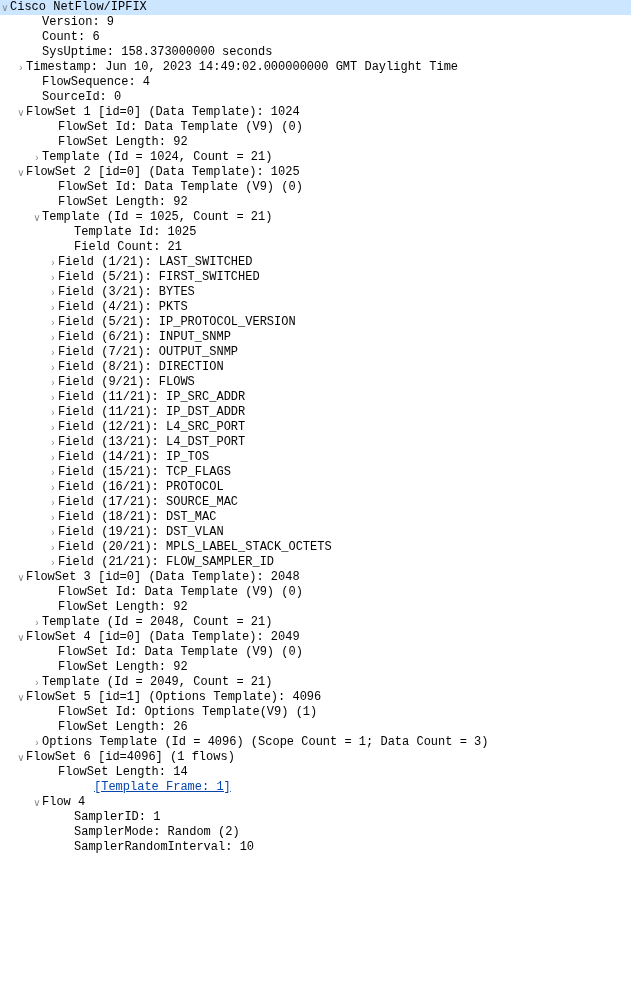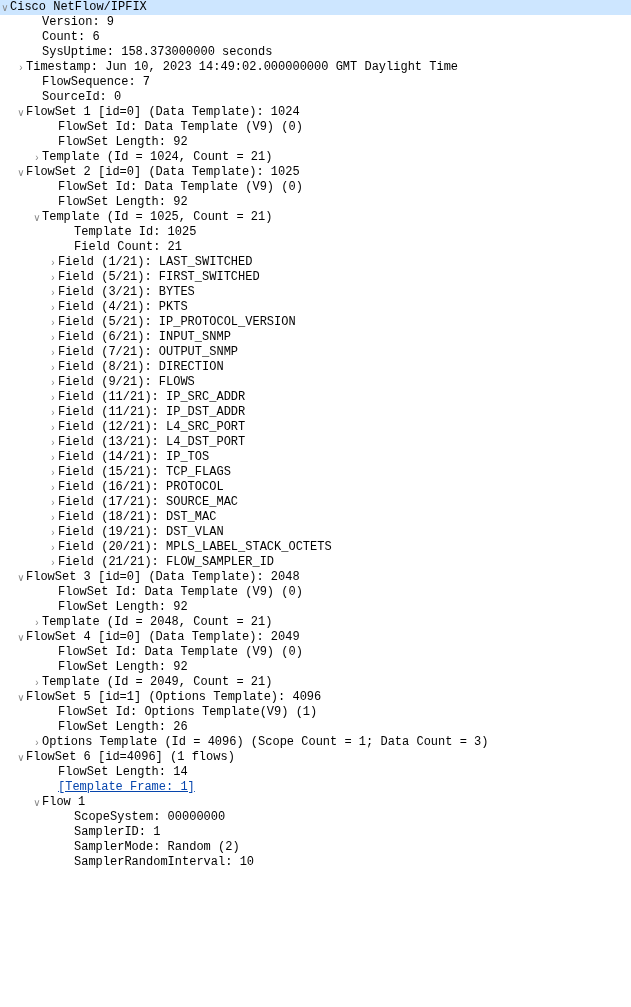--- a/index.html
+++ b/index.html
@@ -23,32 +23,32 @@
     display:inline-block;
     width:10px;
     text-align:center;
     color:#888;
     font-family:Arial,sans-serif;
     font-size:10px;
     line-height:15px;
     user-select:none;
     flex:0 0 10px;
   }
-  .link{color:#0645ad;text-decoration:underline;cursor:pointer;}
+  .link{color:#0645ad;text-decoration:underline;cursor:pointer;margin-left:36px;}
 </style>
 </head>
 <body>
 
 <div id="tree">
     <div class="row sel"><span class="pad" style="width: 0px;"></span><span class="tw">∨</span><span>Cisco NetFlow/IPFIX</span></div>
     <div class="row"><span class="pad" style="width: 32px;"></span><span class="tw"></span><span>Version: 9</span></div>
     <div class="row"><span class="pad" style="width: 32px;"></span><span class="tw"></span><span>Count: 6</span></div>
     <div class="row"><span class="pad" style="width: 32px;"></span><span class="tw"></span><span>SysUptime: 158.373000000 seconds</span></div>
     <div class="row"><span class="pad" style="width: 16px;"></span><span class="tw">›</span><span>Timestamp: Jun 10, 2023 14:49:02.000000000 GMT Daylight Time</span></div>
-    <div class="row"><span class="pad" style="width: 32px;"></span><span class="tw"></span><span>FlowSequence: 7</span></div>
+    <div class="row"><span class="pad" style="width: 32px;"></span><span class="tw"></span><span>FlowSequence: 4</span></div>
     <div class="row"><span class="pad" style="width: 32px;"></span><span class="tw"></span><span>SourceId: 0</span></div>
     <div class="row"><span class="pad" style="width: 16px;"></span><span class="tw">∨</span><span>FlowSet 1 [id=0] (Data Template): 1024</span></div>
     <div class="row"><span class="pad" style="width: 48px;"></span><span class="tw"></span><span>FlowSet Id: Data Template (V9) (0)</span></div>
     <div class="row"><span class="pad" style="width: 48px;"></span><span class="tw"></span><span>FlowSet Length: 92</span></div>
     <div class="row"><span class="pad" style="width: 32px;"></span><span class="tw">›</span><span>Template (Id = 1024, Count = 21)</span></div>
     <div class="row"><span class="pad" style="width: 16px;"></span><span class="tw">∨</span><span>FlowSet 2 [id=0] (Data Template): 1025</span></div>
     <div class="row"><span class="pad" style="width: 48px;"></span><span class="tw"></span><span>FlowSet Id: Data Template (V9) (0)</span></div>
     <div class="row"><span class="pad" style="width: 48px;"></span><span class="tw"></span><span>FlowSet Length: 92</span></div>
     <div class="row"><span class="pad" style="width: 32px;"></span><span class="tw">∨</span><span>Template (Id = 1025, Count = 21)</span></div>
     <div class="row"><span class="pad" style="width: 64px;"></span><span class="tw"></span><span>Template Id: 1025</span></div>
@@ -82,18 +82,17 @@
     <div class="row"><span class="pad" style="width: 48px;"></span><span class="tw"></span><span>FlowSet Id: Data Template (V9) (0)</span></div>
     <div class="row"><span class="pad" style="width: 48px;"></span><span class="tw"></span><span>FlowSet Length: 92</span></div>
     <div class="row"><span class="pad" style="width: 32px;"></span><span class="tw">›</span><span>Template (Id = 2049, Count = 21)</span></div>
     <div class="row"><span class="pad" style="width: 16px;"></span><span class="tw">∨</span><span>FlowSet 5 [id=1] (Options Template): 4096</span></div>
     <div class="row"><span class="pad" style="width: 48px;"></span><span class="tw"></span><span>FlowSet Id: Options Template(V9) (1)</span></div>
     <div class="row"><span class="pad" style="width: 48px;"></span><span class="tw"></span><span>FlowSet Length: 26</span></div>
     <div class="row"><span class="pad" style="width: 32px;"></span><span class="tw">›</span><span>Options Template (Id = 4096) (Scope Count = 1; Data Count = 3)</span></div>
     <div class="row"><span class="pad" style="width: 16px;"></span><span class="tw">∨</span><span>FlowSet 6 [id=4096] (1 flows)</span></div>
     <div class="row"><span class="pad" style="width: 48px;"></span><span class="tw"></span><span>FlowSet Length: 14</span></div>
     <div class="row"><span class="pad" style="width: 48px;"></span><span class="tw"></span><span class="link">[Template Frame: 1]</span></div>
-    <div class="row"><span class="pad" style="width: 32px;"></span><span class="tw">∨</span><span>Flow 1</span></div>
-    <div class="row"><span class="pad" style="width: 64px;"></span><span class="tw"></span><span>ScopeSystem: 00000000</span></div>
+    <div class="row"><span class="pad" style="width: 32px;"></span><span class="tw">∨</span><span>Flow 4</span></div>
     <div class="row"><span class="pad" style="width: 64px;"></span><span class="tw"></span><span>SamplerID: 1</span></div>
     <div class="row"><span class="pad" style="width: 64px;"></span><span class="tw"></span><span>SamplerMode: Random (2)</span></div>
     <div class="row"><span class="pad" style="width: 64px;"></span><span class="tw"></span><span>SamplerRandomInterval: 10</span></div>
   </div>
 
 </body></html>

